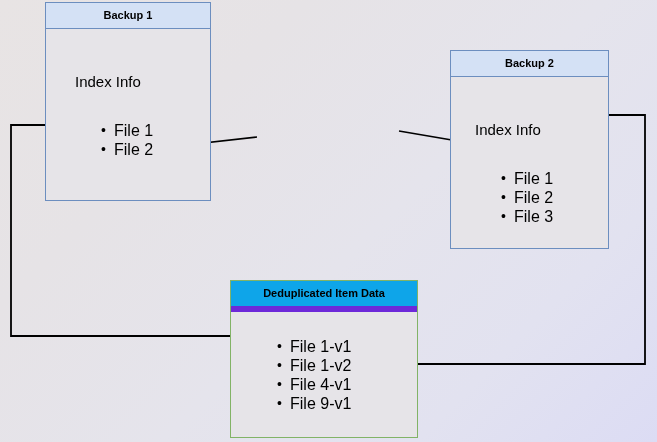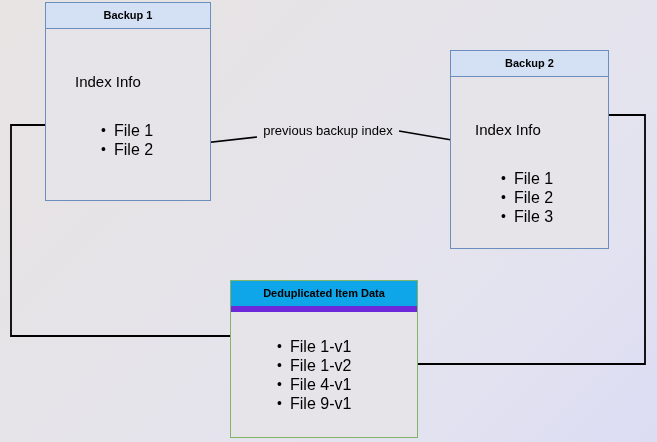--- a/index.html
+++ b/index.html
@@ -159,16 +159,15 @@
       <ul class="filelist" style="left:43px; top:25px;">
         <li>File 1-v1</li>
         <li>File 1-v2</li>
         <li>File 4-v1</li>
         <li>File 9-v1</li>
       </ul>
     </div>
   </div>
 
   <div class="edge-label" style="left:252px; top:122px; width:152px;">
-    <div>previous backup index</div>
   </div>
 
 </div>
 
 </body></html>

